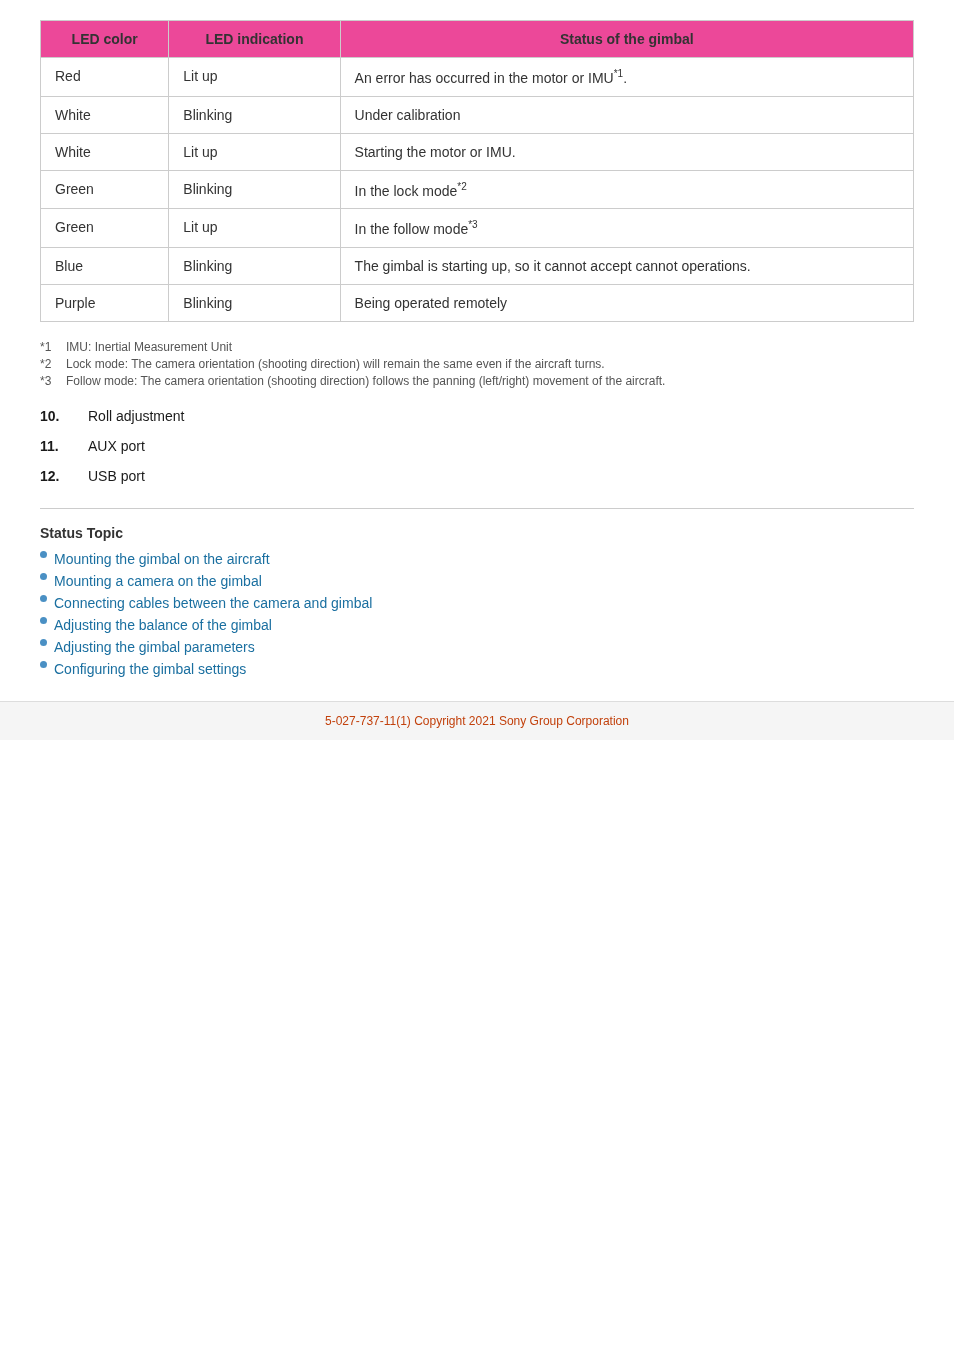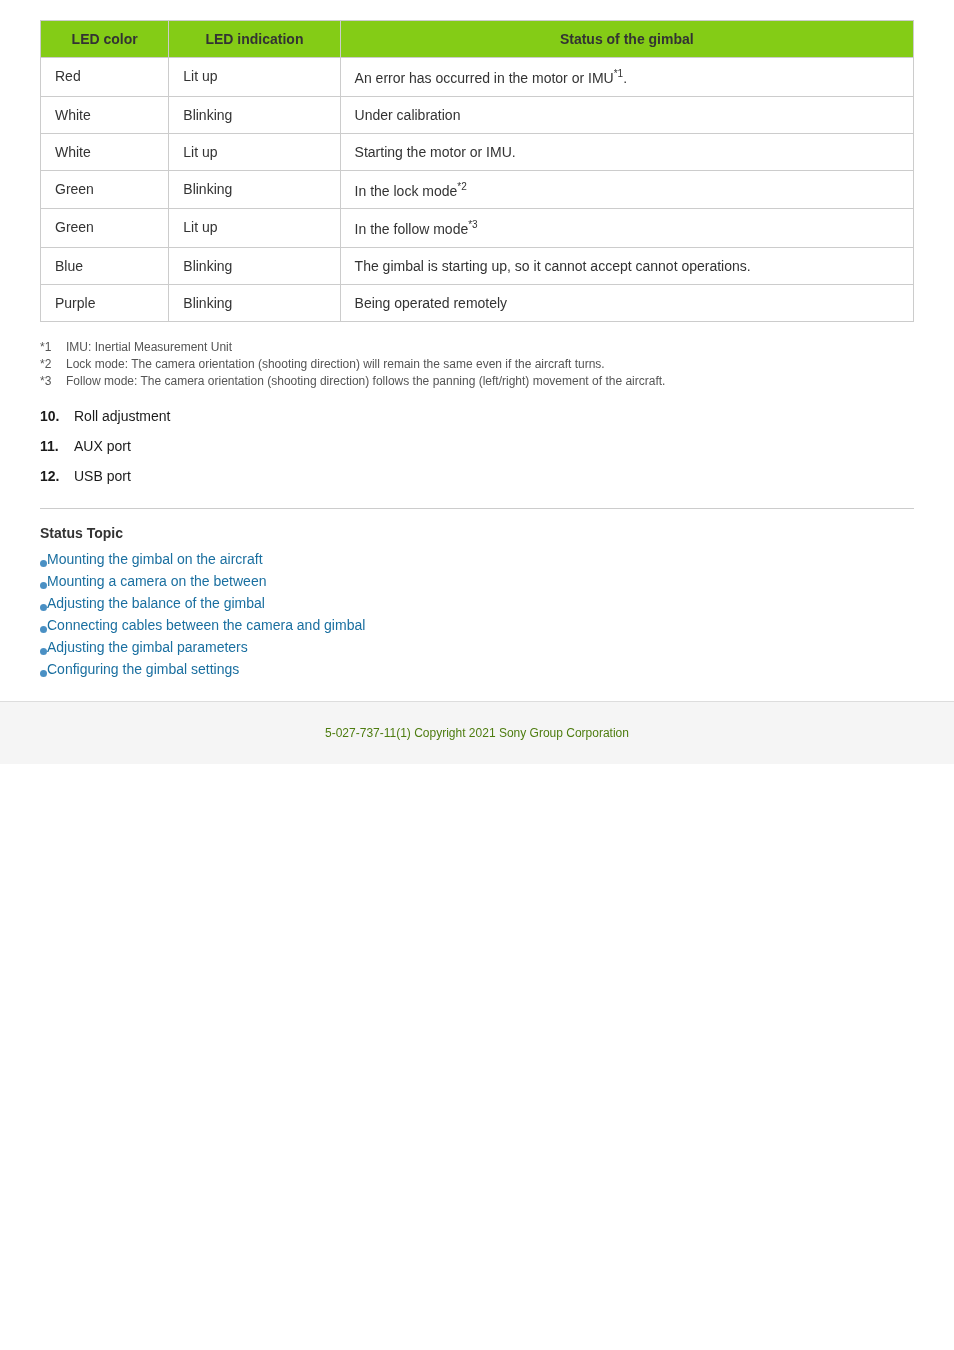--- a/index.html
+++ b/index.html
@@ -19,21 +19,21 @@
       border-collapse: collapse;
       margin-bottom: 18px;
     }
     .led-table th, .led-table td {
       border: 1px solid #ccc;
       padding: 10px 14px;
       vertical-align: top;
     }
     .led-table thead th {
       font-weight: bold;
-      background: #84cc16;
+      background: #ec4899;
       font-size: 14px;
     }
     .led-table tbody td {
       font-size: 14px;
     }
 
     
     .footnotes {
       margin-bottom: 20px;
     }
@@ -45,21 +45,21 @@
       margin-bottom: 3px;
     }
     .footnote-num {
       min-width: 20px;
     }
 
     
     .section-item {
       display: flex;
       align-items: baseline;
-      gap: 6px;
+      gap: 20px;
       margin-bottom: 14px;
     }
     .section-num {
       font-weight: bold;
       color: #1a1a1a;
       font-size: 14px;
       min-width: 28px;
     }
     .section-label {
       font-size: 14px;
@@ -79,21 +79,22 @@
       font-size: 14px;
       margin-bottom: 10px;
     }
     .related-links {
       list-style: none;
       padding: 0;
       margin-bottom: 24px;
     }
     .related-links li {
       display: flex;
-      align-items: flex-end;
+      align-items: flex-start;
+      gap: 7px;
       margin-bottom: 6px;
     }
     .bullet-dot {
       width: 7px;
       height: 7px;
       border-radius: 50%;
       background: #4a90c4;
       display: inline-block;
       flex-shrink: 0;
     }
@@ -101,23 +102,23 @@
       color: #1a6fa0;
       text-decoration: none;
       font-size: 14px;
     }
 
     
     .footer {
       background: #f5f5f5;
       border-top: 1px solid #ddd;
       text-align: center;
-      padding: 24px;
+      padding: 12px;
       font-size: 12px;
-      color: #4d7c0f;
+      color: #c2410c;
       margin: 0 -40px;
       padding-left: 40px;
       padding-right: 40px;
     }
 
     sup {
       font-size: 10px;
     }
   </style>
 </head>
@@ -204,29 +205,29 @@
 
 <div>
   <div class="related-topic-title">Status Topic</div>
   <ul class="related-links" id="related-links-list">
   <li>
         <span class="bullet-dot"></span>
         <a href="#">Mounting the gimbal on the aircraft</a>
       </li>
       <li>
         <span class="bullet-dot"></span>
-        <a href="#">Mounting a camera on the between</a>
+        <a href="#">Mounting a camera on the gimbal</a>
+      </li>
+      <li>
+        <span class="bullet-dot"></span>
+        <a href="#">Connecting cables between the camera and gimbal</a>
       </li>
       <li>
         <span class="bullet-dot"></span>
         <a href="#">Adjusting the balance of the gimbal</a>
-      </li>
-      <li>
-        <span class="bullet-dot"></span>
-        <a href="#">Connecting cables between the camera and gimbal</a>
       </li>
       <li>
         <span class="bullet-dot"></span>
         <a href="#">Adjusting the gimbal parameters</a>
       </li>
       <li>
         <span class="bullet-dot"></span>
         <a href="#">Configuring the gimbal settings</a>
       </li>
     </ul>

